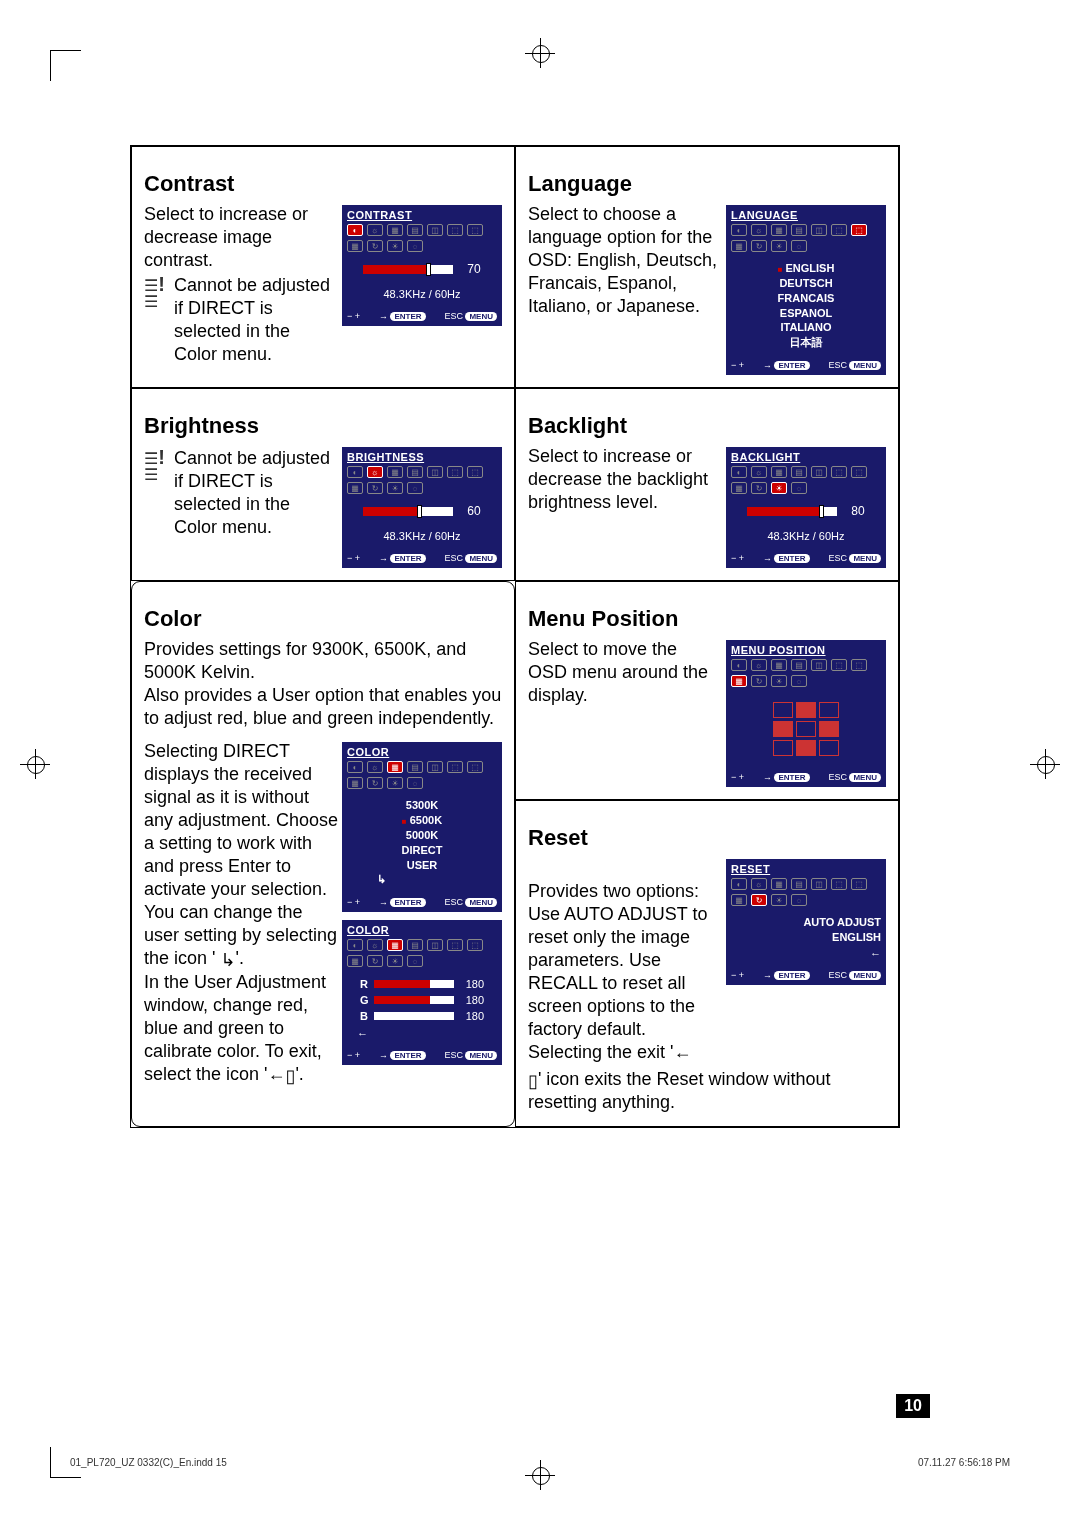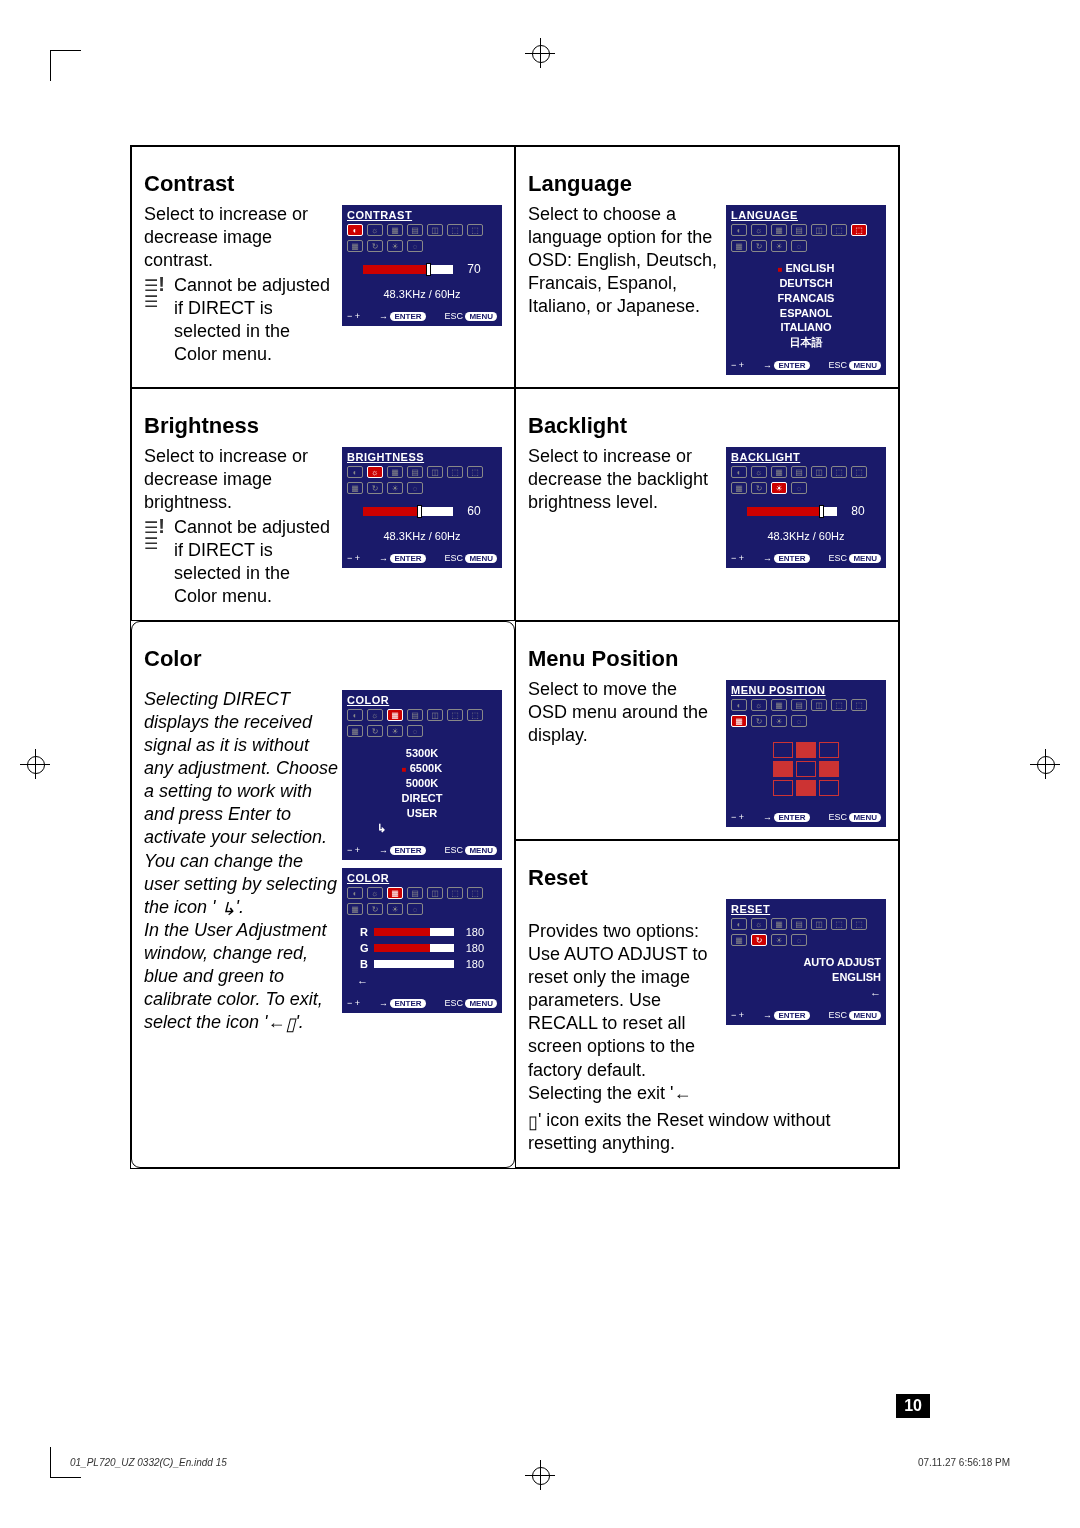--- a/index.html
+++ b/index.html
@@ -60,21 +60,20 @@
     font-size: 18px;
     line-height: 1.28;
   }
   .text-col {
     float: left;
     width: 190px;
   }
   .text-col-wide {
     float: left;
     width: 195px;
-    font-style: italic;
   }
   .clearfix::after { content: ""; display: block; clear: both; }
 
   .note { padding-top: 2px; }
   .note-icon {
     float: left;
     width: 30px;
     font-size: 16px;
     color: #333;
     line-height: 1;
@@ -213,21 +212,21 @@
     font-size: 16px;
     padding: 3px 8px;
     font-weight: bold;
   }
   .footer-txt {
     position: absolute;
     bottom: 60px;
     font-size: 10px;
     color: #333;
   }
-  .footer-left { left: 70px; font-style: italic; }
+  .footer-left { left: 70px; }
   .footer-right { right: 70px; }
 
   .full-text { width: auto; float: none; }
 </style>
 </head>
 <body>
 
 <div class="crop-marks crop-tl"></div>
 <div class="crop-marks crop-bl"></div>
 <div class="reg reg-top">
@@ -322,21 +321,20 @@
           <span>− +</span>
           <span><span>→</span> <span class="osd-pill">ENTER</span></span>
           <span><span>ESC</span> <span class="osd-pill">MENU</span></span>
         </div>
       </div>
     </div>
 
     <div class="cell clearfix">
       <div class="cell-title">Brightness</div>
       <div class="text-col">
-        <div class="cell-body">Select to increase or decrease image brightness.</div>
         <div class="note">
           <div class="note-icon">☰<span class="bang">!</span>☰</div>
           <div class="note-text">Cannot be adjusted if DIRECT is selected in the Color menu.</div>
         </div>
       </div>
       <div class="osd">
         <div class="osd-title">BRIGHTNESS</div>
         <div class="osd-icons">
           <span class="osd-ico">◐</span>
             <span class="osd-ico active">☼</span>
@@ -401,20 +399,22 @@
         <div class="osd-footer">
           <span>− +</span>
           <span><span>→</span> <span class="osd-pill">ENTER</span></span>
           <span><span>ESC</span> <span class="osd-pill">MENU</span></span>
         </div>
       </div>
     </div>
 
     <div class="cell clearfix" style="grid-row: span 2; border-radius: 9px;">
       <div class="cell-title">Color</div>
+      <div class="cell-body full-text" style="white-space:pre-line">Provides settings for 9300K, 6500K, and 5000K Kelvin.
+Also provides a User option that enables you to adjust red, blue and green independently.</div>
       <div style="height:10px"></div>
 
       <div class="clearfix">
         <div class="text-col-wide cell-body">
           <span>Selecting DIRECT displays the received signal as it is without any adjustment. Choose a setting to work with and press Enter to activate your selection.</span>
           <span>You can change the user setting by selecting the icon '</span>
           <span class="return-icon">↳</span><span>'.</span><br>
           <span>In the User Adjustment window, change red, blue and green to calibrate color. To exit, select the icon '←</span><span class="return-icon">▯</span><span>'.</span>
         </div>
 

